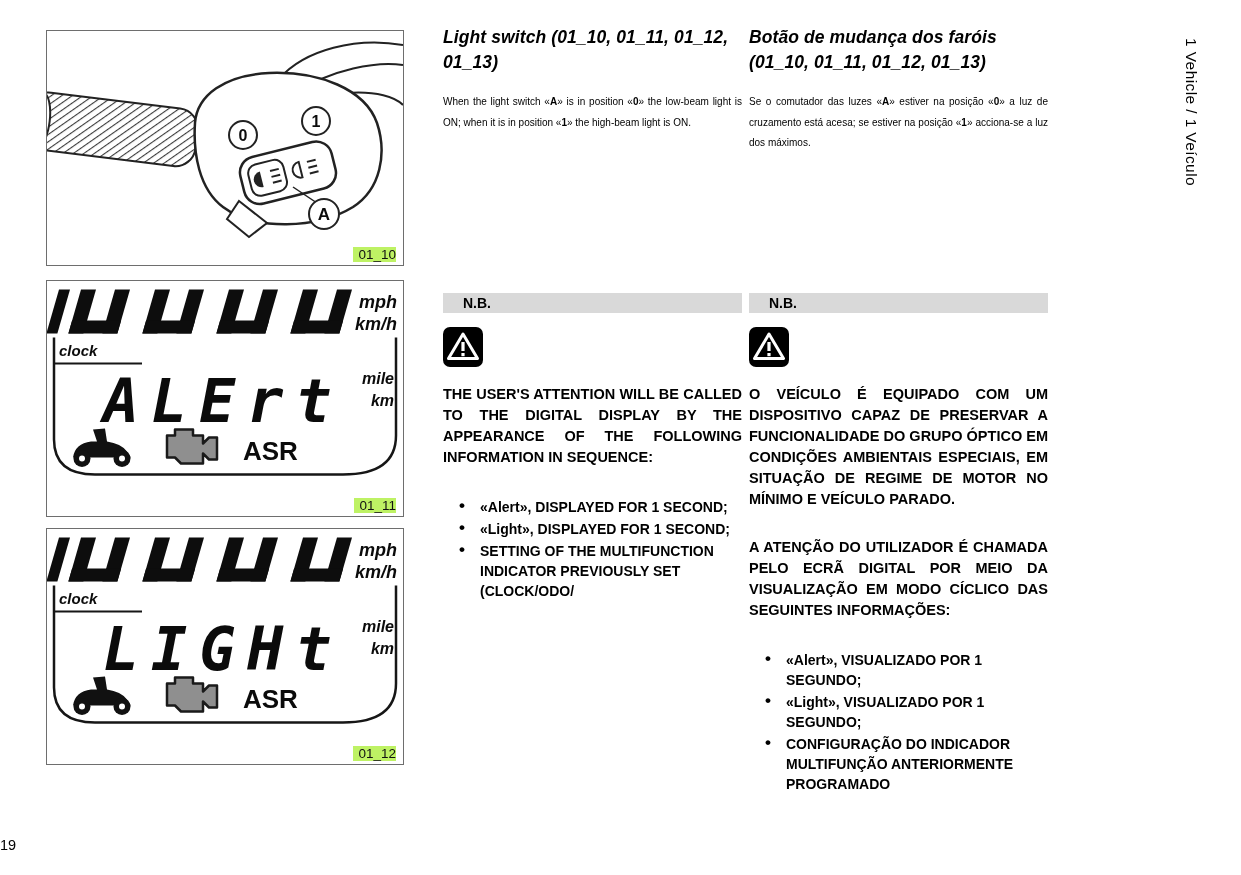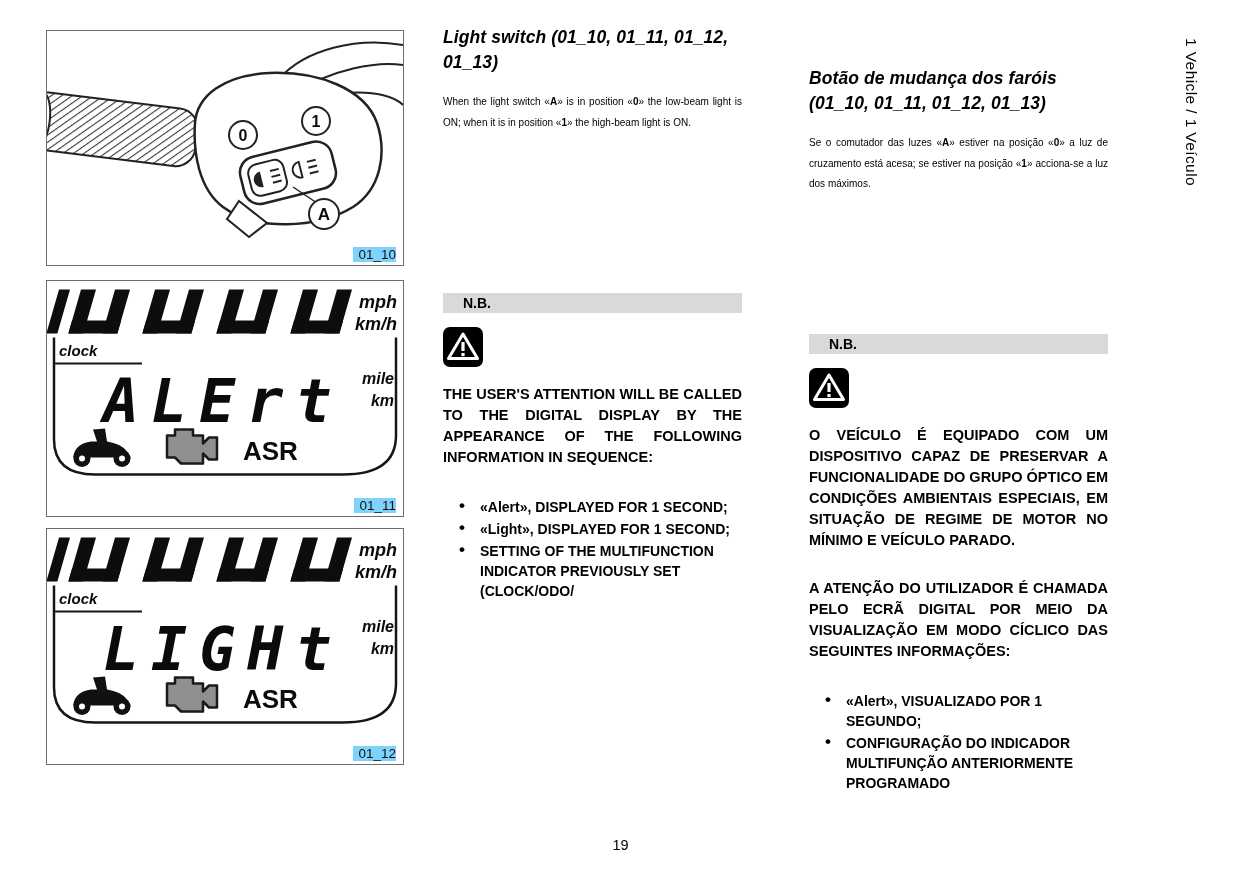--- a/index.html
+++ b/index.html
@@ -8,44 +8,44 @@
   body { font-family:"Liberation Sans", sans-serif; color:#000; }
   .page { position:relative; width:1241px; height:875px; background:#fff; overflow:hidden; }
 
   
   .fig { position:absolute; left:46px; width:358px; border:1px solid #6e6e6e; background:#fff; }
   #fig-switch { top:30px;  height:236px; }
   #fig-alert  { top:280px; height:237px; }
   #fig-light  { top:528px; height:237px; }
   .fig svg { display:block; width:100%; height:100%; }
   .fig-caption { position:absolute; right:7px; bottom:3px; font-size:13.5px; color:#111;
-                 background:#7dd3fc; padding-left:5px; }
+                 background:#bef264; padding-left:5px; }
 
   
   .col { position:absolute; top:25px; width:299px; }
   #col-en { left:443px; }
-  #col-pt { left:809px;margin-top:41px; }
+  #col-pt { left:749px; }
   .col h2 { margin:0; font-size:17.5px; line-height:25px; height:67px; font-weight:bold; letter-spacing:0.1px;font-style:italic; }
   .intro  { margin:0; font-size:10px; line-height:20.5px; text-align:justify; height:201px; }
   .nb-bar { height:20px; line-height:20px; background:var(--nb-bar,#d9d9d9);
             font-weight:bold; font-size:14px; padding-left:20px; }
   .warn-icon { margin:14px 0 17px 0; width:40px; height:40px; }
   .warn-icon svg { display:block; width:40px; height:40px; }
   .caps { margin:0; font-weight:bold; font-size:14.5px; line-height:21px; text-align:justify; }
   .caps-1 { min-height:153px; }
   .caps-2 { min-height:113px; }
   .bullets { margin:0; padding:0; list-style:none; }
   .bullets li { position:relative; padding-left:37px; font-weight:bold; font-size:14px;
                 line-height:20px; margin-bottom:2px; }
   .bullets li::before { content:"\2022"; position:absolute; left:16px; top:-1px; font-size:17px; }
 
   
   .side-tab { position:absolute; top:38px; right:41px; writing-mode:vertical-rl;
               font-size:15.5px; letter-spacing:0.4px; white-space:nowrap; }
-  .page-num { position:absolute; bottom:22px; left:0; width:1241px; text-align:center; font-size:14.5px; }
+  .page-num { position:absolute; bottom:22px; left:0; width:1241px; text-align:left; font-size:14.5px; }
 
   svg text { font-family:"Liberation Sans", sans-serif; fill:#0b0b0b; }
   svg text.lcd { font-family:"DejaVu Sans Mono", monospace; }
 </style>
 </head>
 <body>
 
 <div class="page">
 
   <div class="fig" id="fig-switch">
@@ -235,20 +235,21 @@
         <rect x="0" y="0" width="40" height="40" rx="7" fill="#000"></rect>
         <path d="M20,7 L34.5,31.5 L5.5,31.5 Z" fill="none" stroke="#fff" stroke-width="3" stroke-linejoin="round"></path>
         <rect x="18.4" y="15" width="3.2" height="9" fill="#fff"></rect>
         <rect x="18.4" y="26" width="3.2" height="3.2" fill="#fff"></rect>
       </svg>
     </div>
     <p class="caps caps-1">O VEÍCULO É EQUIPADO COM UM DISPOSITIVO CAPAZ DE PRESERVAR A FUNCIONALIDADE DO GRUPO ÓPTICO EM CONDIÇÕES AMBIENTAIS ESPECIAIS, EM SITUAÇÃO DE REGIME DE MOTOR NO MÍNIMO E VEÍCULO PARADO.</p>
     <p class="caps caps-2">A ATENÇÃO DO UTILIZADOR É CHAMADA PELO ECRÃ DIGITAL POR MEIO DA VISUALIZAÇÃO EM MODO CÍCLICO DAS SEGUINTES INFORMAÇÕES:</p>
     <ul class="bullets">
       <li>«<b>Alert</b>», VISUALIZADO POR 1 SEGUNDO;</li>
+      <li>«<b>Light</b>», VISUALIZADO POR 1 SEGUNDO;</li>
       <li>CONFIGURAÇÃO DO INDICADOR MULTIFUNÇÃO ANTERIORMENTE PROGRAMADO</li>
     </ul>
   </section>
 
   <div class="side-tab">1 Vehicle / 1 Veículo</div>
   <div class="page-num">19</div>
 
 </div>
 
 </body></html>

